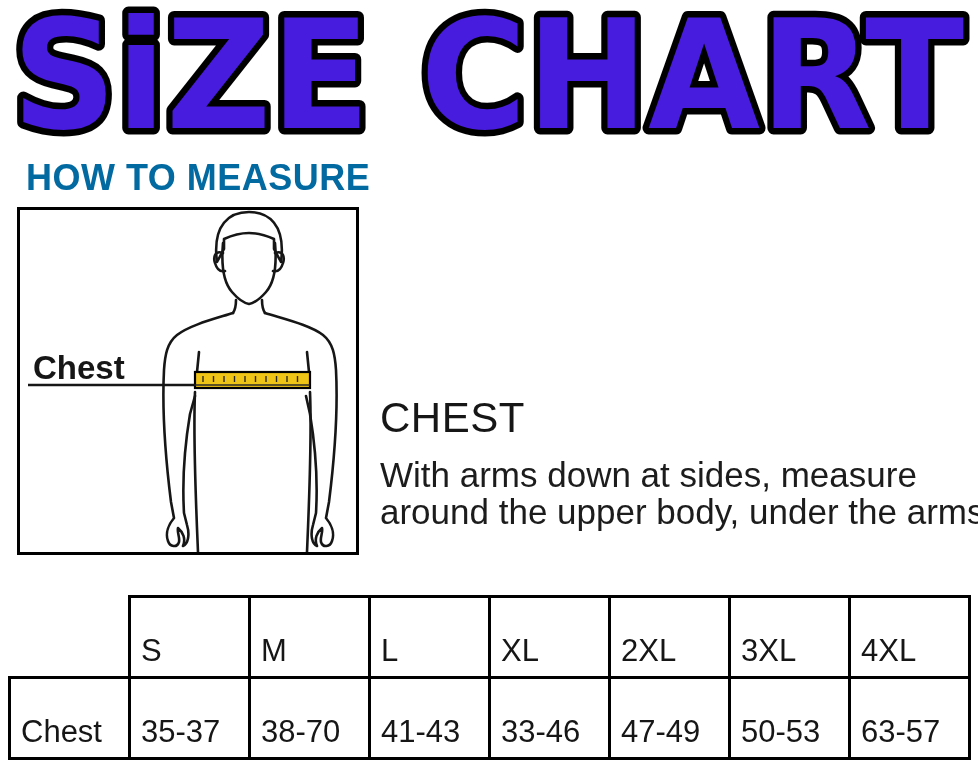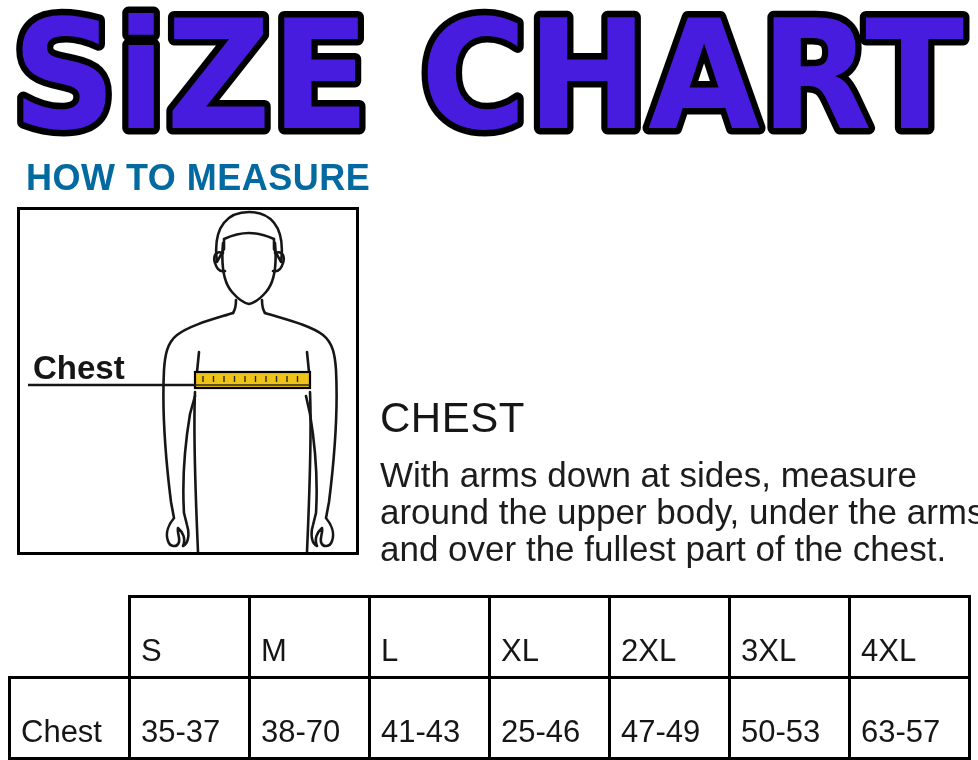--- a/index.html
+++ b/index.html
@@ -144,42 +144,41 @@
       <path d="M 8 175 L 175 175" stroke="#161616" stroke-width="2.4"></path>
       <text x="13" y="169" font-family="Liberation Sans, sans-serif" font-weight="bold" font-size="33" fill="#161616">Chest</text>
     </svg>
   </div>
 
   <div class="chest-info">
     <div class="chest-info-heading">CHEST</div>
     <div class="chest-info-body">
       <div>With arms down at sides, measure</div>
       <div>around the upper body, under the arms</div>
-      <div>and over the fullest part of the chest.</div>
     </div>
   </div>
 
   <table class="size-table">
     <tbody>
         <tr>
       <td class="blank"></td>
       <th>S</th>
       <th>M</th>
       <th>L</th>
       <th>XL</th>
       <th>2XL</th>
       <th>3XL</th>
       <th>4XL</th>
     </tr>
     <tr>
       <td>Chest</td>
       <td>35-37</td>
       <td>38-70</td>
       <td>41-43</td>
-      <td>25-46</td>
+      <td>33-46</td>
       <td>47-49</td>
       <td>50-53</td>
       <td>63-57</td>
     </tr>
   </tbody>
     </table>
 
 </div>
 
 </body></html>

